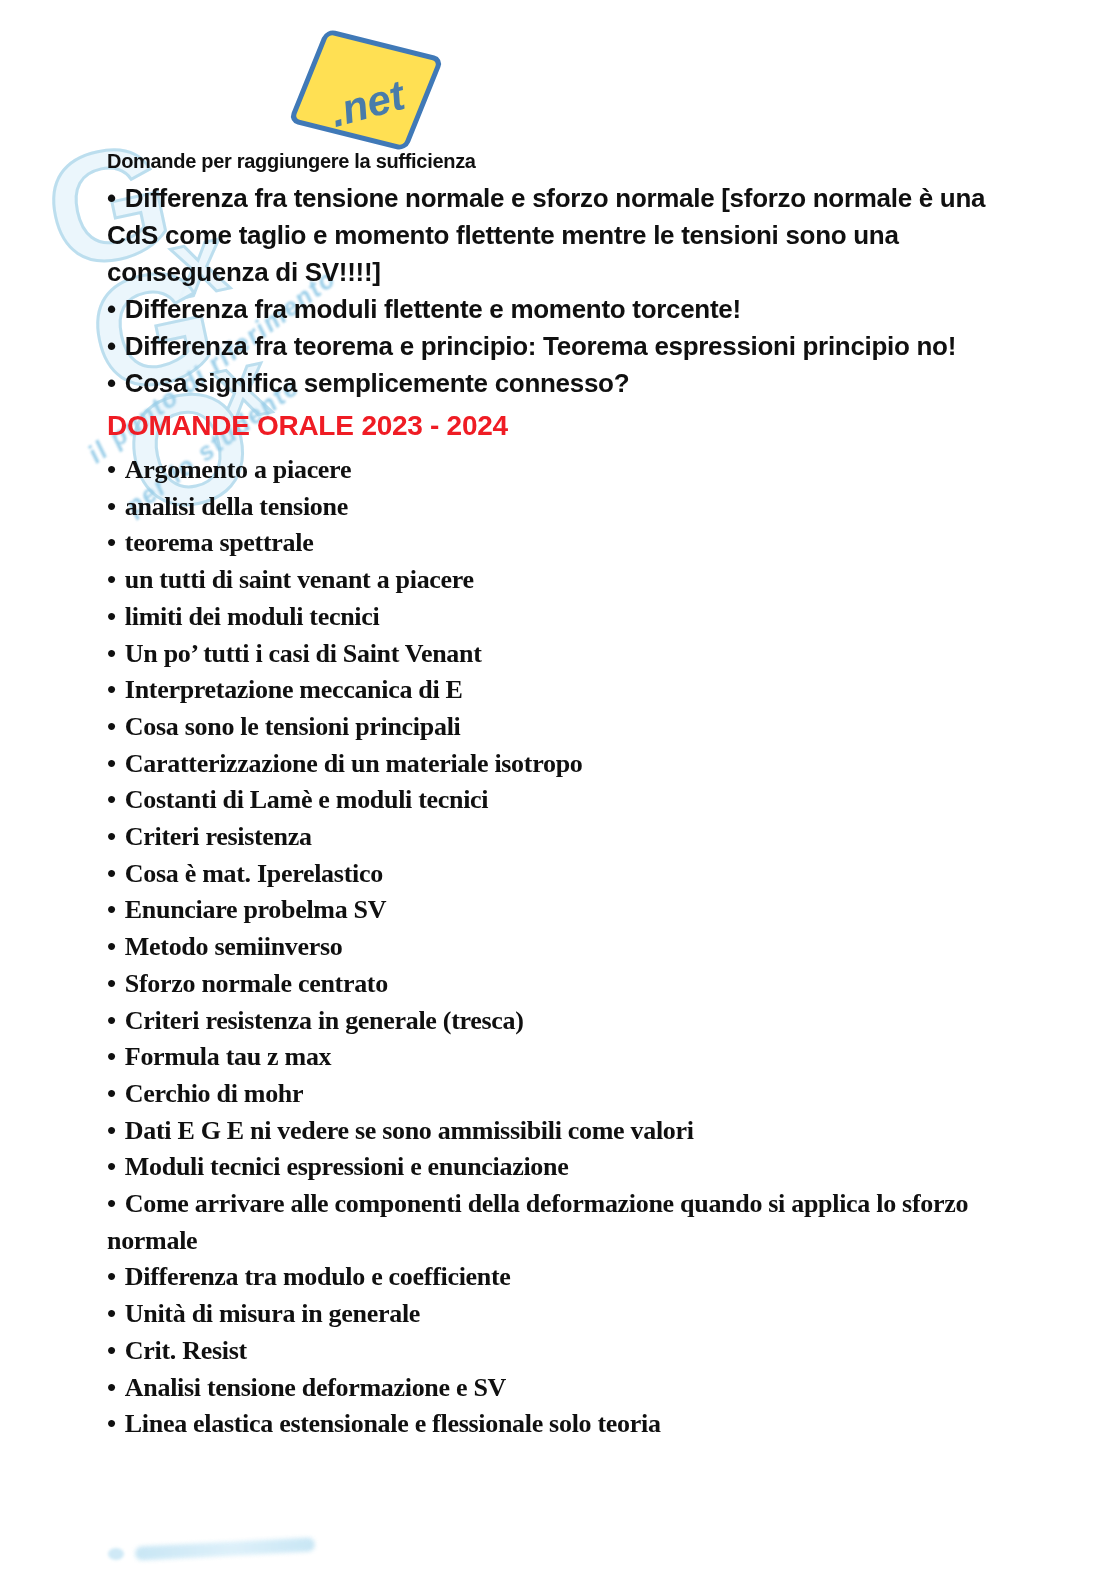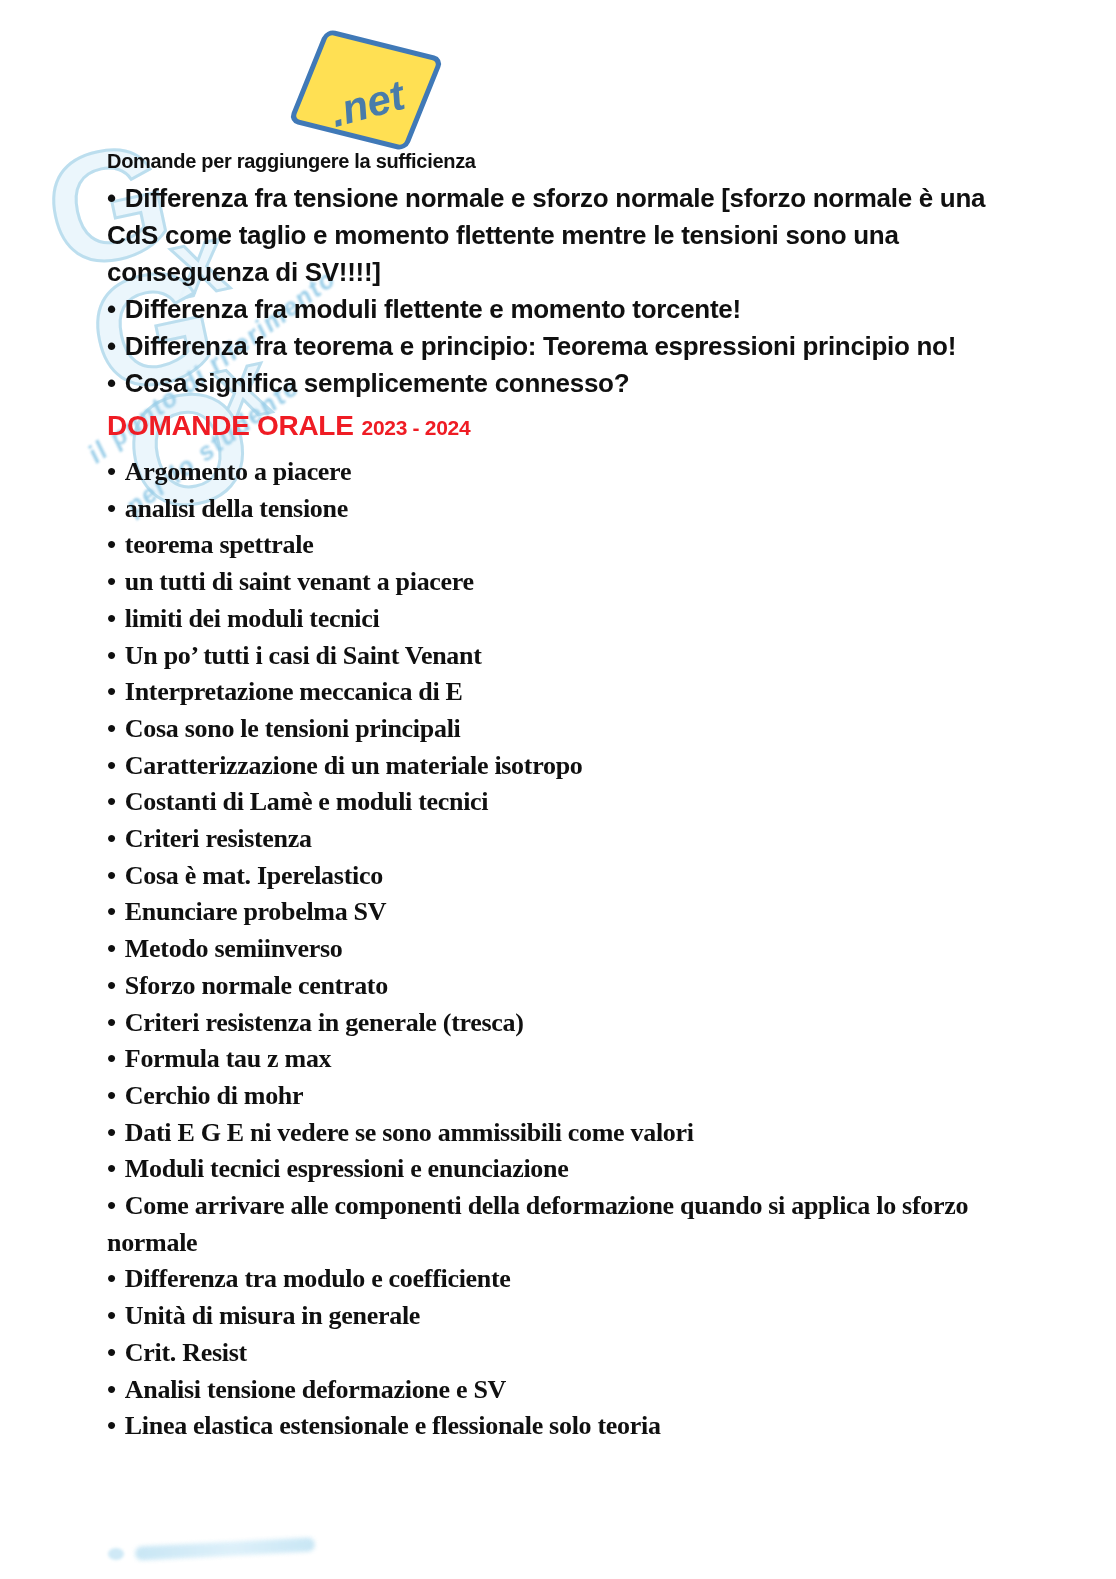--- a/index.html
+++ b/index.html
@@ -120,21 +120,21 @@
 
   .orale-title {
     margin: 2px 0 4px 0;
     color: #ef1c24;
     font-size: 28px;
     line-height: 44px;
     letter-spacing: -0.3px;
     white-space: nowrap;
   }
   .orale-years {
-    font-size: 21px;
+    font-size: 28px;
     margin-left: 8px;
   }
 </style>
 </head>
 <body>
 
 <div class="page">
 
   <div class="watermark">
     <div class="wm-letters">

